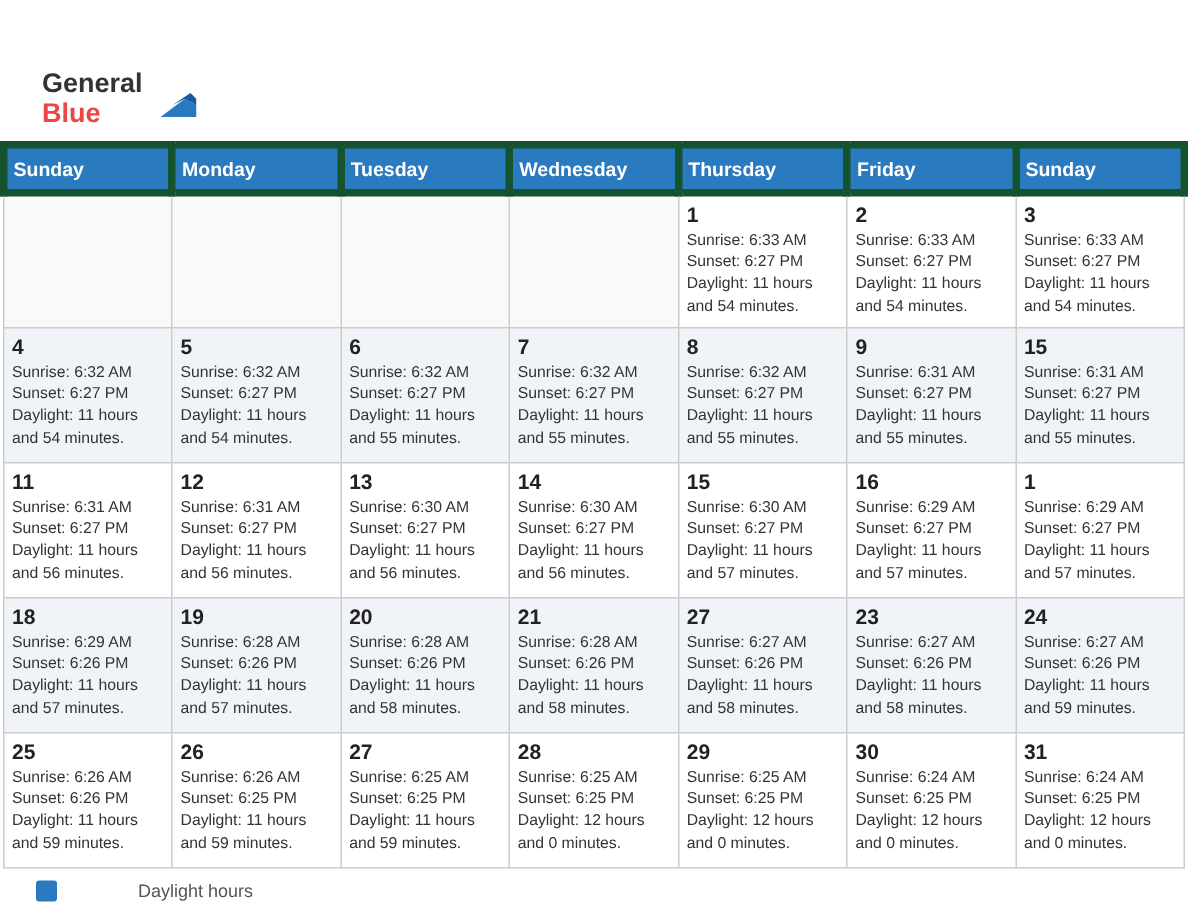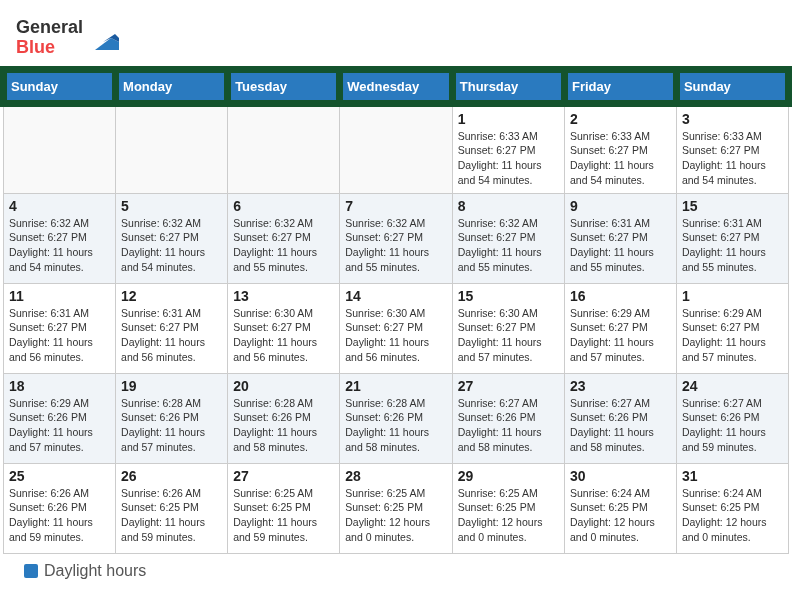--- a/index.html
+++ b/index.html
@@ -7,21 +7,22 @@
       font-family: Arial, sans-serif;
       background: #fff;
       width: 792px;
       min-height: 612px;
       padding: 0;
     }
     .header {
       display: flex;
       justify-content: space-between;
       align-items: flex-start;
-      padding: 18px 24px 8px 16px;
+      padding: 18px 24px 8px 28px;
+      margin-top: 28px;
     }
     .logo {
       display: flex;
       align-items: center;
     }
     .logo-text {
       font-size: 18px;
       font-weight: bold;
       line-height: 1.1;
     }
@@ -49,21 +50,21 @@
       border-collapse: collapse;
       font-size: 11px;
     }
     .calendar thead tr th {
       background: #2a7abf;
       color: #fff;
       padding: 6px 4px;
       text-align: left;
       font-size: 13px;
       font-weight: bold;
-      border: 7px solid #14532d;
+      border: 5px solid #14532d;
       margin-top: 12px;
     }
     .calendar tbody tr td {
       vertical-align: top;
       border: 1px solid #ccc;
       padding: 4px 5px;
       width: 113px;
       height: 90px;
       background: #fff;
     }
@@ -80,24 +81,25 @@
     .day-info {
       color: #333;
       font-size: 10.5px;
       line-height: 1.4;
     }
     .calendar tbody tr:nth-child(even) td:not(.empty) {
       background: #f0f4f8;
     }
     .footer {
       display: flex;
-      align-items: center;
+      align-items: flex-start;
       padding: 8px 24px;
-      font-size: 16px;
+      font-size: 12px;
       color: #555;
+      gap: 48px;
     }
     .footer-dot {
       width: 14px;
       height: 14px;
       background: #2a7abf;
       border-radius: 2px;
       margin-right: 6px;
       display: inline-block;
     }
   </style>

